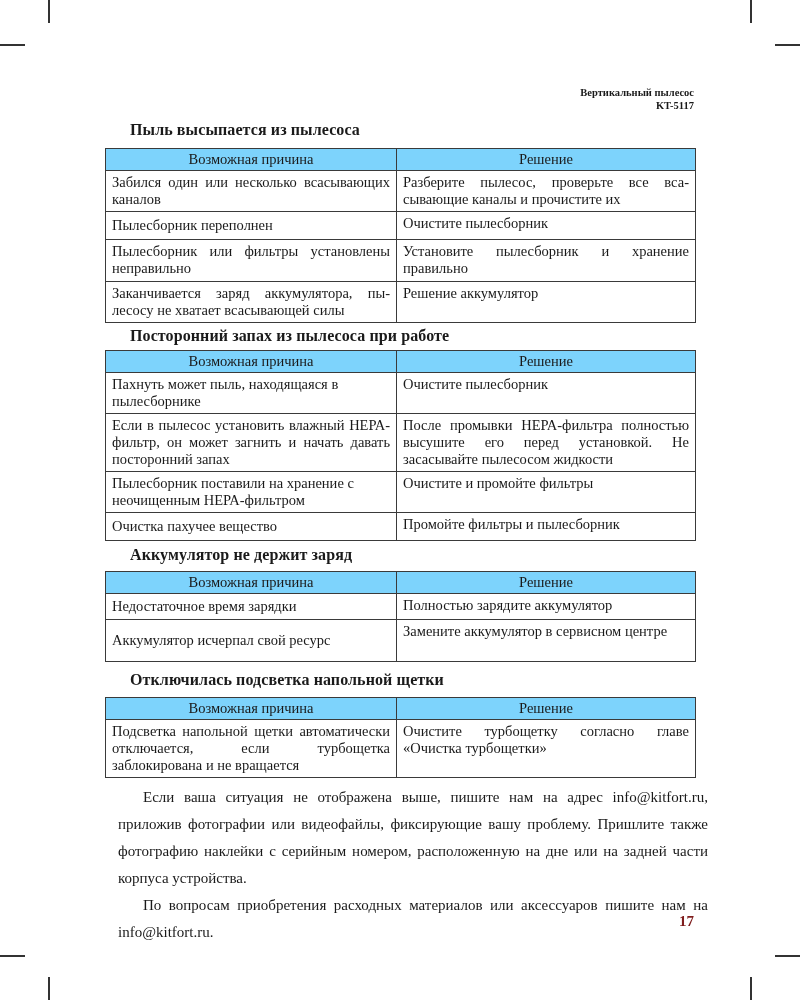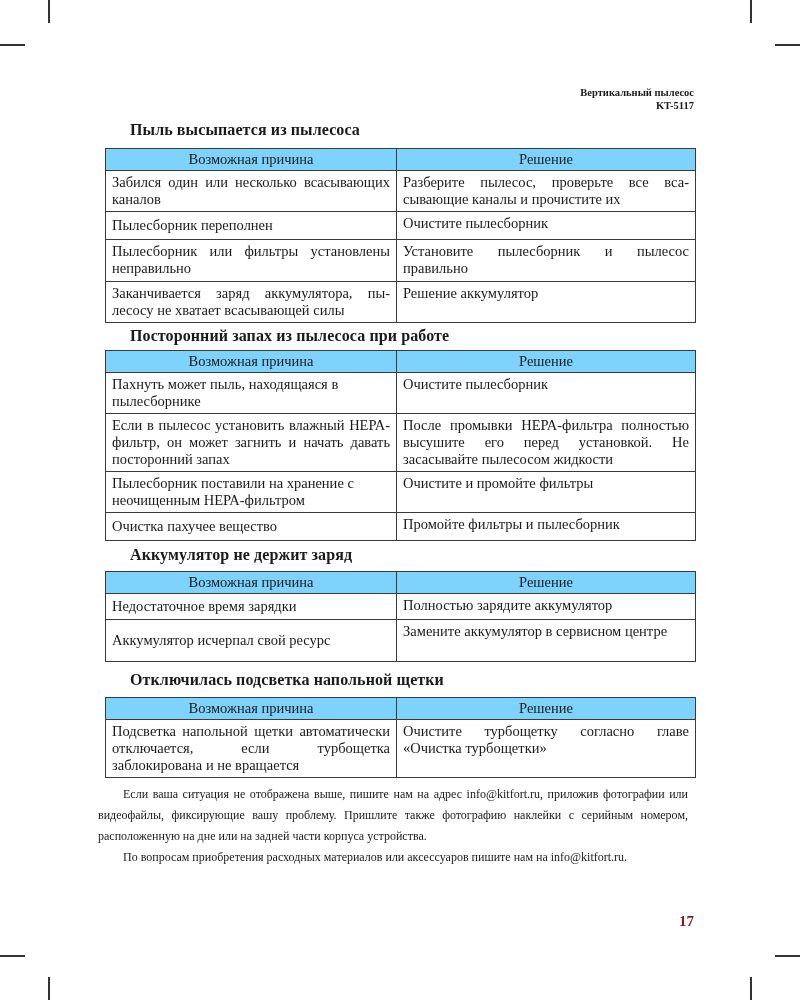--- a/index.html
+++ b/index.html
@@ -32,22 +32,22 @@
     padding: 3px 6px 3px 6px;
   }
   table.ts th {
     background: #7dd3fc; font-weight: normal; text-align: center;
     padding: 2px 6px 2px 6px; height: 17px;
   }
   table.ts td.just { text-align: justify; text-align-last: left; }
   table.ts td.mid { vertical-align: middle; }
 
   .para {
-    position: absolute; left: 98px; width: 590px;
-    font-size: 12px; line-height: 21px; text-align: justify;
+    position: absolute; left: 118px; width: 590px;
+    font-size: 15px; line-height: 27px; text-align: justify;
   }
   .para p { margin: 0; text-indent: 25px; }
   .page-num {
     position: absolute; right: 106px; top: 897px;
     font-size: 15px; font-weight: bold; color: #7f1d1d; margin-top: 16px;
   }
 </style>
 </head>
 <body>
 
@@ -79,21 +79,21 @@
   <tr style="height:40px;">
     <td class="just">Забился один или несколько всасыва­ющих каналов</td>
     <td class="just">Разберите пылесос, проверьте все вса­сывающие каналы и прочистите их</td>
   </tr>
   <tr style="height:28px;">
     <td class="mid">Пылесборник переполнен</td>
     <td>Очистите пылесборник</td>
   </tr>
   <tr style="height:42px;">
     <td class="just">Пылесборник или фильтры установ­лены неправильно</td>
-    <td class="just">Установите пылесборник и пылесос правильно</td>
+    <td class="just">Установите пылесборник и хранение правильно</td>
   </tr>
   <tr style="height:41px;">
     <td class="just">Заканчивается заряд аккумулятора, пы­лесосу не хватает всасывающей силы</td>
     <td>Решение аккумулятор</td>
   </tr>
 </tbody>
   </table>
 
 <div class="section-title" style="top:327px;">Посторонний запах из пылесоса при работе</div>
 <table class="ts" style="top:350px;">

